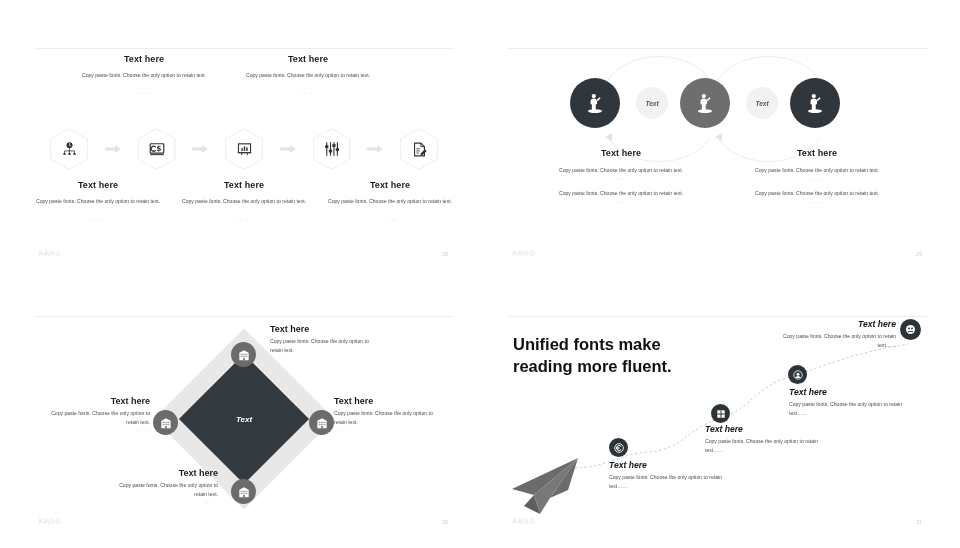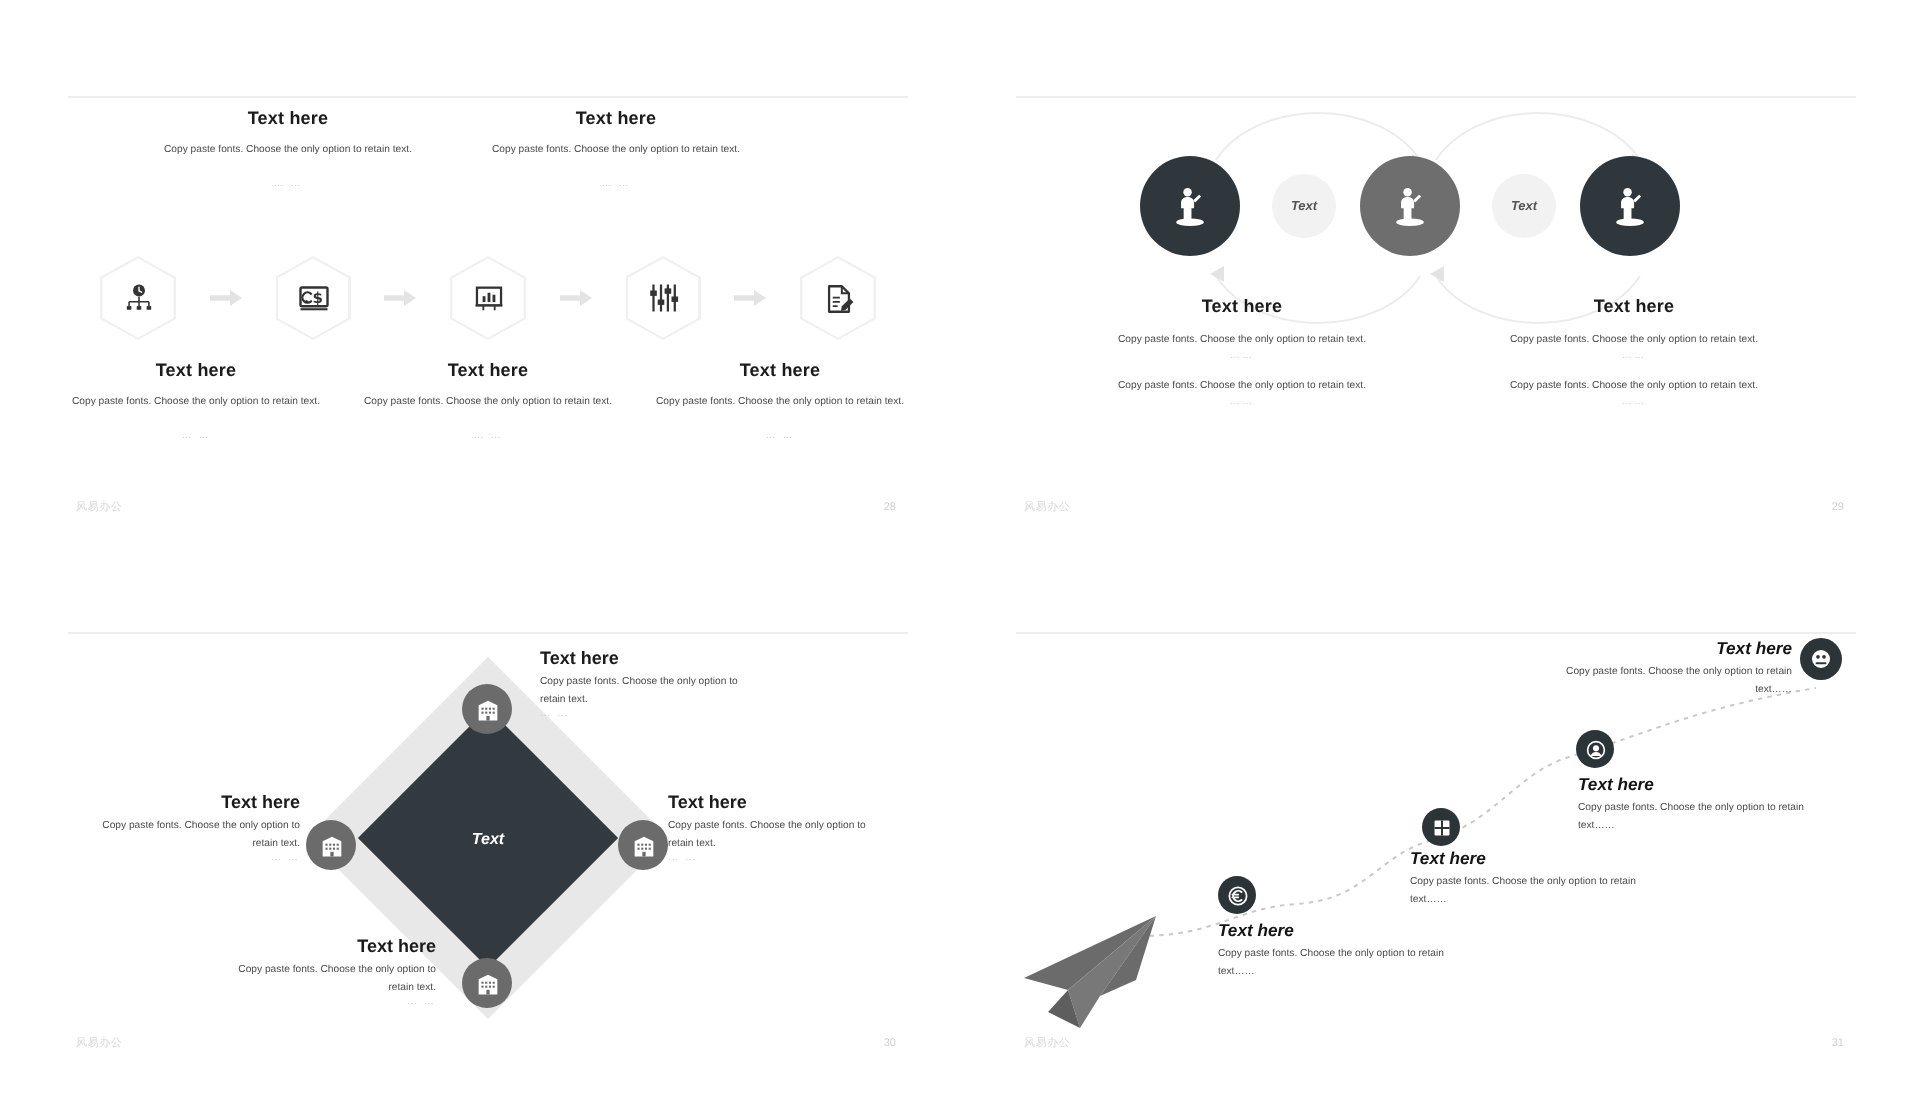--- a/index.html
+++ b/index.html
@@ -454,20 +454,21 @@
       <div class="d">… …</div>
     </div>
 
     <div class="footer-logo">风易办公</div>
     <div class="footer-page">30</div>
   </div>
 
   <div class="slide" id="slide-4">
     <div class="slide-top-rule"></div>
 
+    <div class="s4-title">Unified fonts make reading more fluent.</div>
 
     <svg class="s4-path" viewBox="0 0 420 215">
       <path d="M62 152 C 100 152, 110 138, 140 136 C 175 134, 180 112, 208 104
                C 240 95, 250 70, 278 62 C 318 50, 340 38, 400 28" fill="none" stroke="#c9c9c9" stroke-width="1" stroke-dasharray="2.2,2.6"></path>
     </svg>
 
     <div class="plane">
       <svg width="72" height="62" viewBox="0 0 72 62">
         <path d="M68 2 L2 33 L24 39 Z" fill="#6b6b6b"></path>
         <path d="M68 2 L24 39 L30 58 L40 42 Z" fill="#787878"></path>

